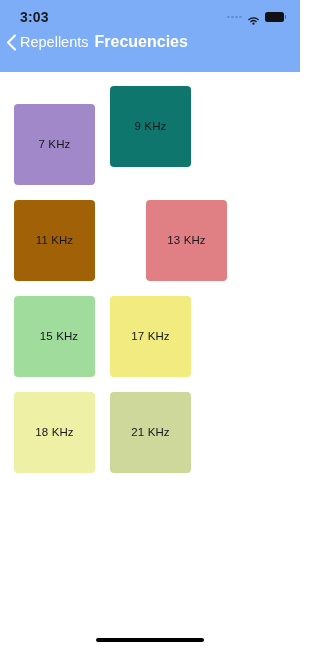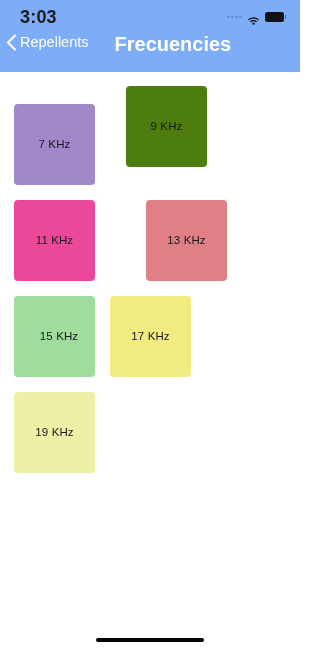--- a/index.html
+++ b/index.html
@@ -26,21 +26,21 @@
   
   .status-bar {
     height: 34px;
     display: flex;
     align-items: center;
     justify-content: space-between;
     padding: 0 14px 0 20px;
     box-sizing: border-box;
   }
   .status-time {
-    font-size: 18px;
+    font-size: 14px;
     font-weight: bold;
     color: #1b1b1f;
     letter-spacing: 0.2px;
   }
   .status-right {
     display: flex;
     align-items: center;
     gap: 5px;
   }
   .signal-dots {
@@ -99,24 +99,24 @@
     width: 11px;
     height: 17px;
     flex: none;
   }
   .back-label {
     font-size: 14.5px;
     color: #ffffff;
     line-height: 1;
   }
   .nav-title {
-    font-size: 20px;
+    font-size: 16px;
     font-weight: bold;
     color: #ffffff;
-    margin-left: 26px;
+    margin-left: 6px;
     line-height: 1;
   }
 
   
   .content {
     padding: 14px 0 0 14px;
     box-sizing: border-box;
   }
   .tile-grid {
     display: flex;
@@ -193,34 +193,37 @@
     <div class="nav-title">Frecuencies</div>
   </div>
 
 </div>
 
 <div class="content">
   <div class="tile-grid">
       <div class="tile" style="background: rgb(161, 136, 200); margin-top: 18px;">
         <span class="tile-label">7 KHz</span>
       </div>
-      <div class="tile" style="background: #4d7c0f; margin-left: 16px;">
+      <div class="tile" style="background: #0f766e;">
         <span class="tile-label">9 KHz</span>
       </div>
-      <div class="tile" style="background: #ec4899;">
+      <div class="tile" style="background: #a16207;">
         <span class="tile-label">11 KHz</span>
       </div>
       <div class="tile" style="background: rgb(225, 128, 132); margin-left: 36px;">
         <span class="tile-label">13 KHz</span>
       </div>
       <div class="tile" style="background: rgb(160, 220, 156); padding-left: 9px;">
         <span class="tile-label">15 KHz</span>
       </div>
       <div class="tile" style="background: rgb(242, 235, 128);">
         <span class="tile-label">17 KHz</span>
       </div>
       <div class="tile" style="background: rgb(238, 240, 166);">
-        <span class="tile-label">19 KHz</span>
+        <span class="tile-label">18 KHz</span>
+      </div>
+      <div class="tile" style="background: rgb(205, 216, 154);">
+        <span class="tile-label">21 KHz</span>
       </div>
     </div>
 </div>
 
 <div class="home-indicator"></div>
 
 </body></html>

